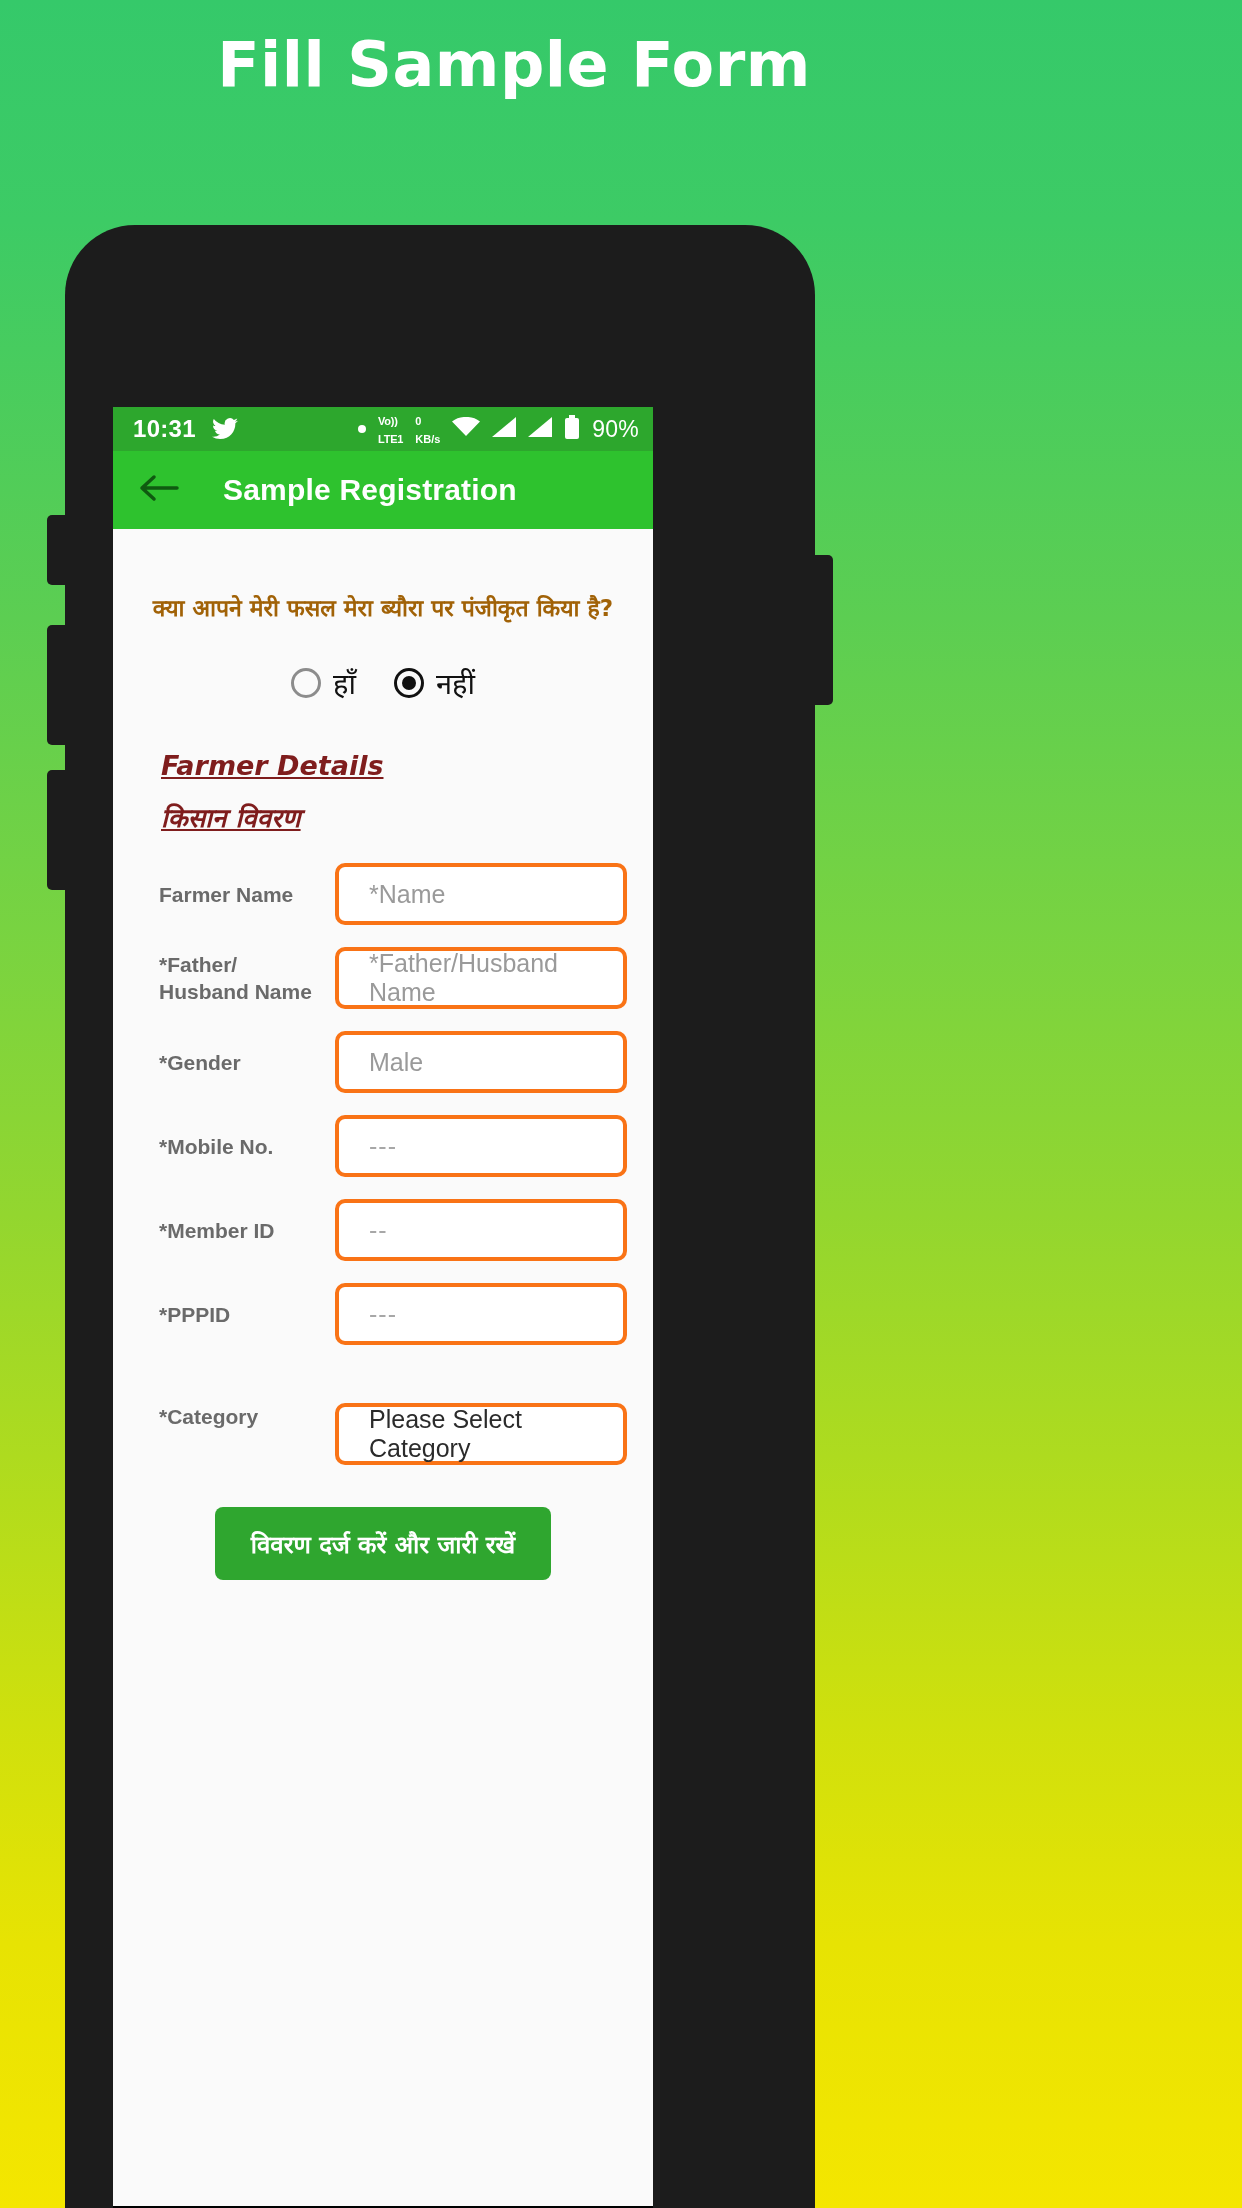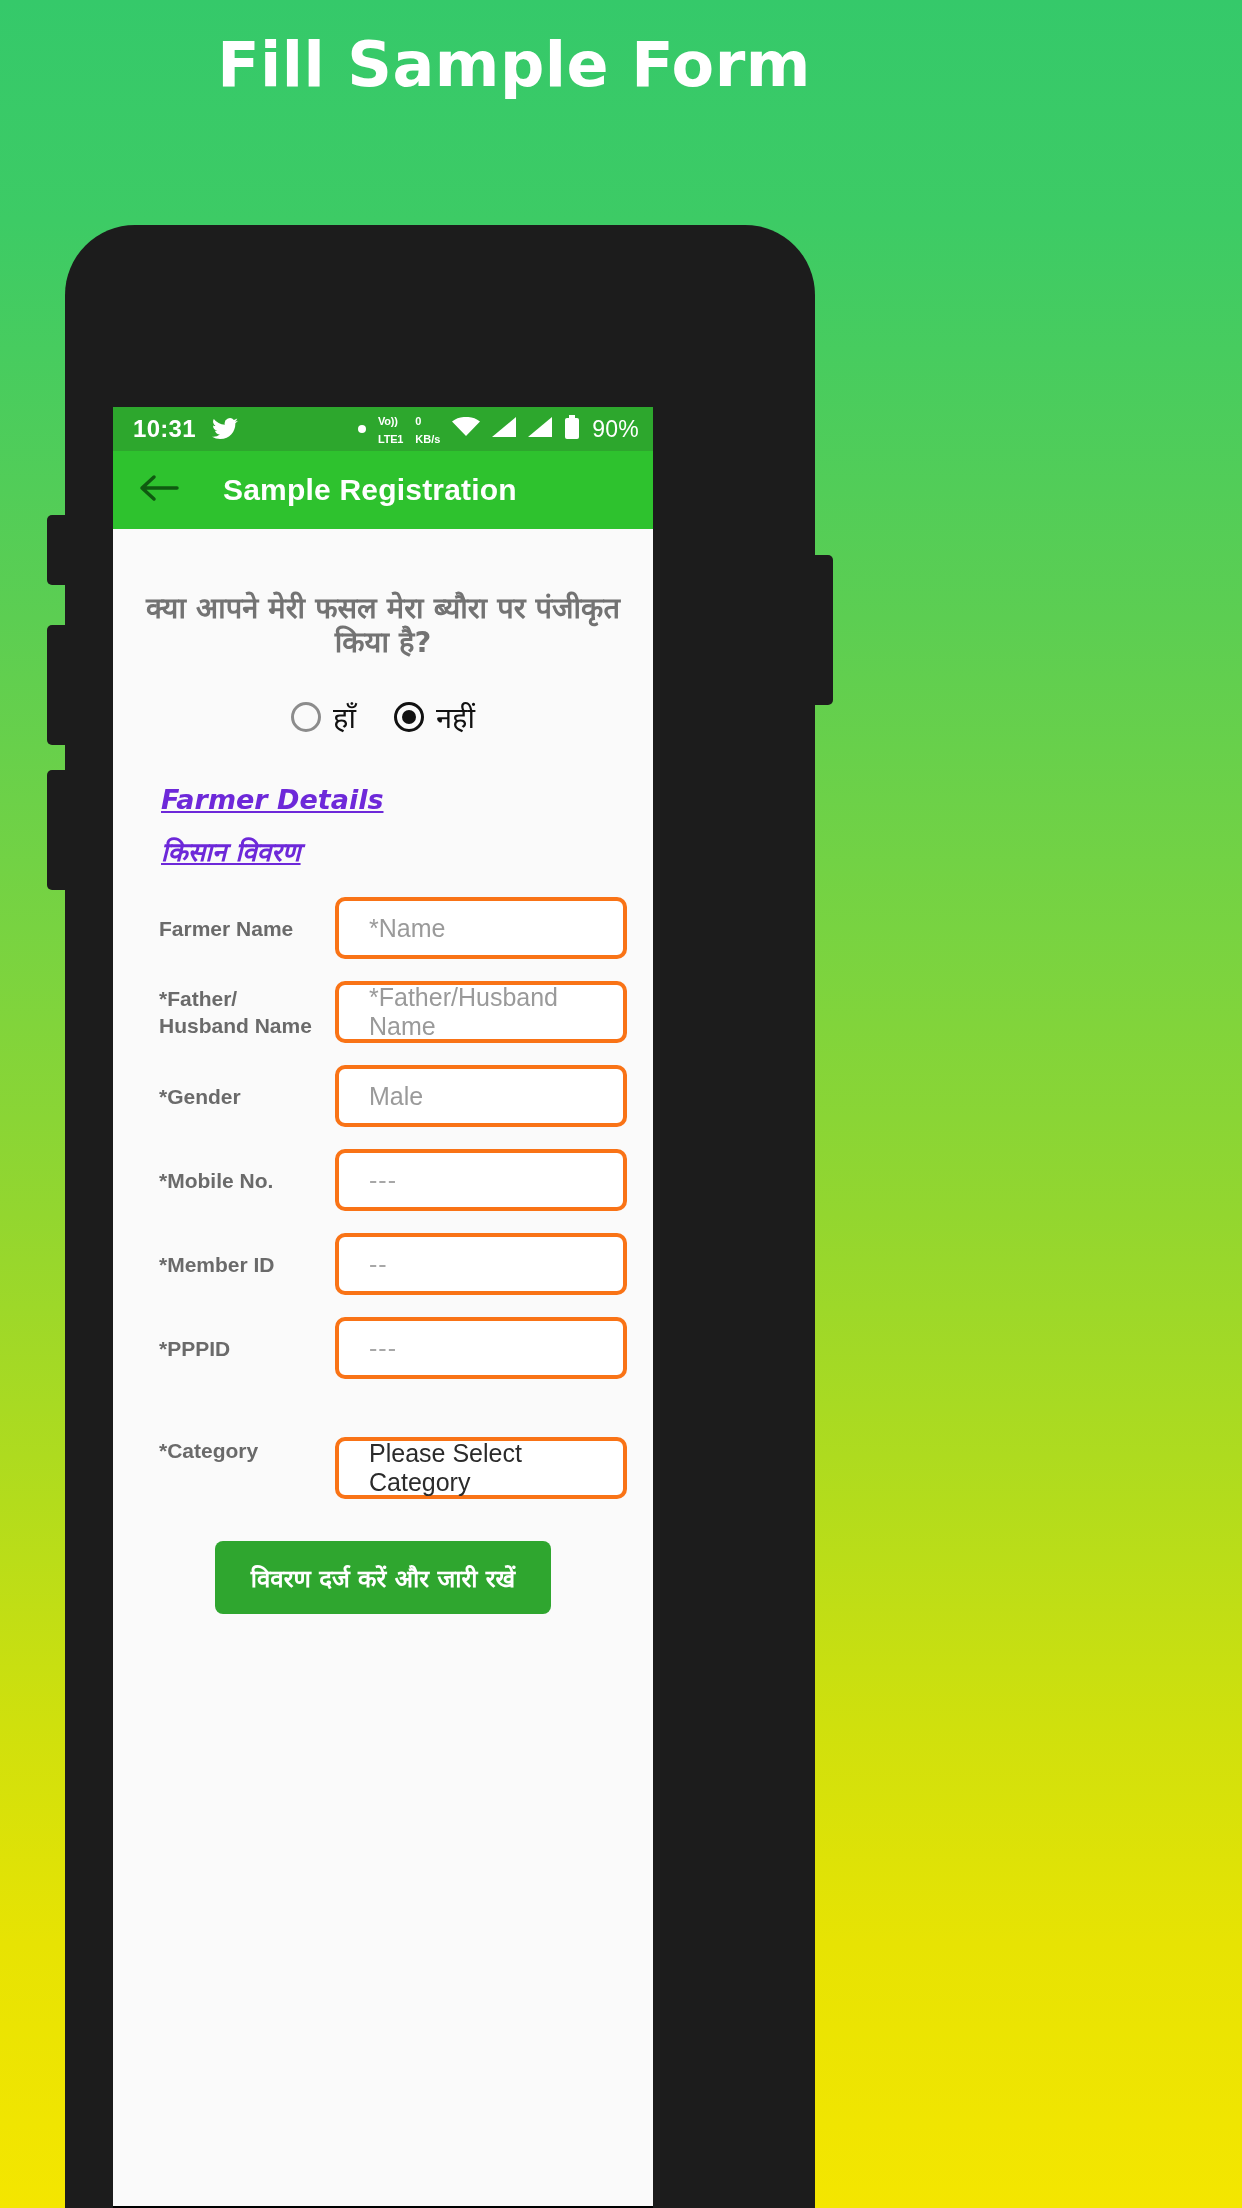--- a/index.html
+++ b/index.html
@@ -127,22 +127,22 @@
   
   .content {
     background: #fafafa;
     height: 1679px;
     position: relative;
     padding: 0 26px;
   }
 
   .question {
     text-align: center;
-    color: #737373;
-    font-size: 29px;
+    color: #a16207;
+    font-size: 23px;
     font-weight: bold;
     margin-top: 62px;
     line-height: 34px;
     font-family: "DejaVu Sans", sans-serif;
   }
 
   .radio-row {
     display: flex;
     justify-content: center;
     align-items: center;
@@ -170,21 +170,21 @@
   }
   .radio-label {
     font-size: 29px;
     color: #111111;
     font-family: "DejaVu Sans", sans-serif;
   }
 
   .section-head {
     margin-left: 22px;
     margin-top: 48px;
-    color: #6d28d9;
+    color: #7f1d1d;
     font-size: 27px;
     font-weight: bold;
     font-style: italic;
     text-decoration: underline;
     font-family: "DejaVu Sans", sans-serif;
   }
   .section-head.sub { margin-top: 18px; font-size: 26px; }
 
   
   .form { margin-top: 28px; }

